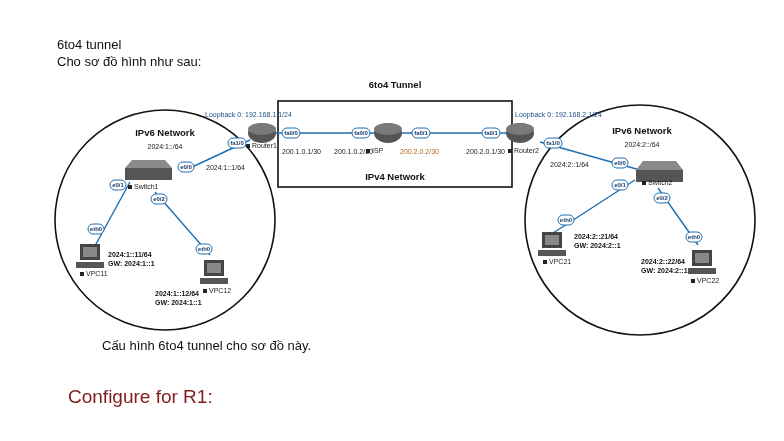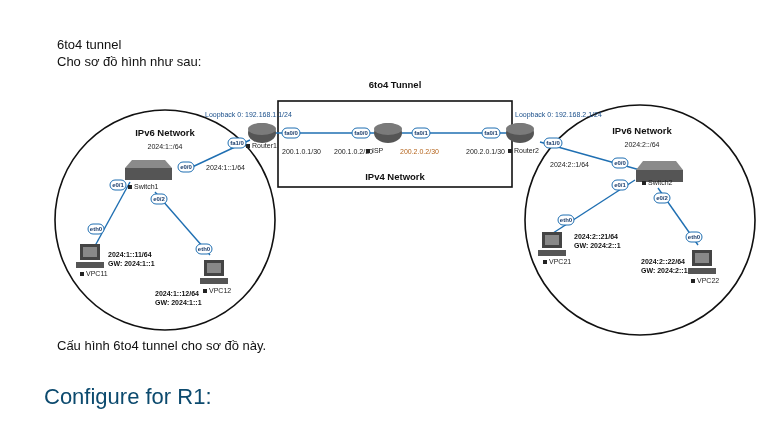--- a/index.html
+++ b/index.html
@@ -1,22 +1,22 @@
 <!DOCTYPE html>
 <html><head>
 <meta charset="utf-8">
 <style>
   html, body { margin: 0; padding: 0; background: #ffffff; }
   body { width: 784px; height: 441px; position: relative; overflow: hidden;
          font-family: "Liberation Sans", sans-serif; color: #111; }
   .txt { position: absolute; left: 57px; font-size: 13px; line-height: 16px; }
   #t1 { top: 37px; }
   #t2 { top: 54px; }
-  #t3 { top: 338px; }
-  #h1 { position: absolute; left: 44px; top: 382px; font-size: 22px; line-height: 30px; color: #0c4a6e; }
+  #t3 { top: 338px; margin-left: 45px; }
+  #h1 { position: absolute; left: 68px; top: 382px; font-size: 19px; line-height: 30px; color: #7f1d1d; }
   #diagram { position: absolute; left: 0; top: 0; }
   .lbl { font-family: "Liberation Sans", sans-serif; font-size: 7px; fill: #222; }
   .lblb { font-family: "Liberation Sans", sans-serif; font-size: 7px; fill: #111; font-weight: bold; }
   .net { font-family: "Liberation Sans", sans-serif; font-size: 9.5px; font-weight: bold; fill: #111; }
   .lo { fill: #b5651d; }
   .lb { fill: #1a4f8a; }
   .if { font-family: "Liberation Sans", sans-serif; font-size: 6px; fill: #1a3c6b; font-weight: bold; }
 </style>
 </head>
 <body>

